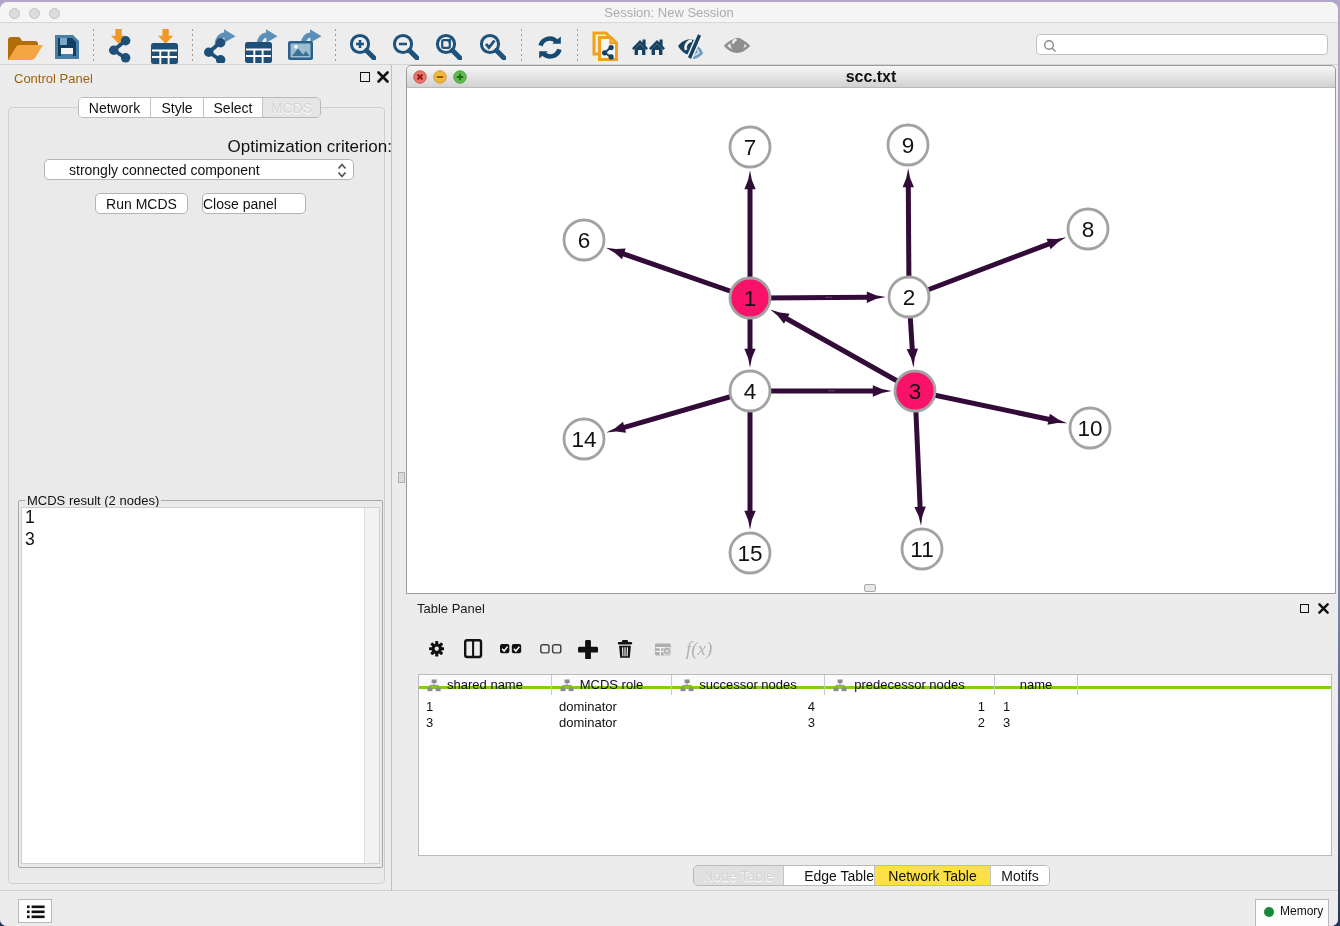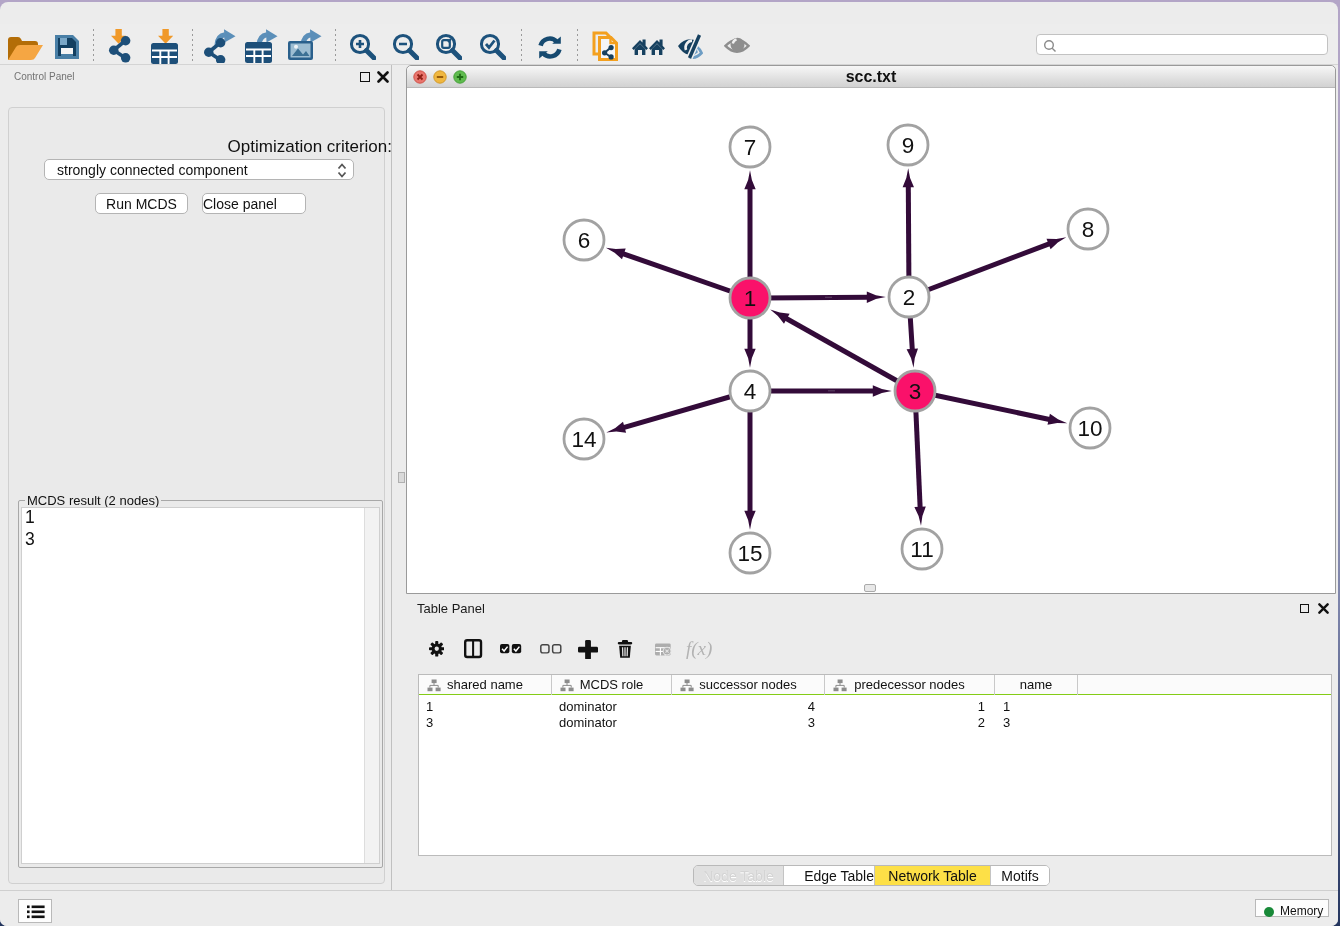--- a/index.html
+++ b/index.html
@@ -1,19 +1,25 @@
 <!DOCTYPE html>
 <html><head><meta charset="utf-8"><style>
 * { margin:0; padding:0; box-sizing:border-box; }
 html,body { width:1340px; height:926px; overflow:hidden; }
 body { font-family:"Liberation Sans", sans-serif; background:linear-gradient(180deg,#b3a5c7 0%,#a9a2c2 30%,#7e85ab 65%,#32416b 95%,#23355e 100%); }
 .abs { position:absolute; }
 #win { position:absolute; left:0; top:2px; width:1338px; height:924px; background:#ececec; border-radius:8px 8px 7px 7px; overflow:hidden; }
 </style></head><body>
 <div id="win">
+<div class="abs" style="left:0;top:0;width:1338px;height:21px;background:#f5f5f5;border-bottom:1px solid #d8d8d8;">
+<div class="abs" style="left:8.5px;top:5.5px;width:11px;height:11px;border-radius:50%;background:#dcdcdc;border:1px solid #c3c3c3;"></div>
+<div class="abs" style="left:28.5px;top:5.5px;width:11px;height:11px;border-radius:50%;background:#dcdcdc;border:1px solid #c3c3c3;"></div>
+<div class="abs" style="left:48.5px;top:5.5px;width:11px;height:11px;border-radius:50%;background:#dcdcdc;border:1px solid #c3c3c3;"></div>
+<div style="text-align:center;font-size:13px;color:#ababab;line-height:21px;">Session: New Session</div>
+</div>
 <div class="abs" style="left:0;top:22px;width:1338px;height:41px;background:#ededed;border-bottom:1px solid #d4d4d4;">
 <svg style="position:absolute;left:5px;top:8px" width="40" height="30" viewBox="0 0 40 30" preserveAspectRatio="none">
         <path d="M3 28 L3 8 Q3 5 6 5 L13 5 Q15 5 16 7 L17 9 L30 9 Q33 9 33 12 L33 17 Z" fill="#b36d07"></path>
         <path d="M3 28 L11 15 Q12 13 15 13 L38 13 L30 26 Q29 28 26 28 Z" fill="#f5a643"></path>
       </svg>
 <svg style="position:absolute;left:53px;top:9px" width="28" height="28" viewBox="0 0 28 28" preserveAspectRatio="none">
         <path d="M2 2 L20 2 L26 8 L26 26 L2 26 Z" fill="#497fa6"></path>
         <path d="M5 5 L19 5 L23 9 L23 23 L5 23 Z" fill="#123f61"></path>
         <rect x="7" y="5" width="7" height="7" fill="#7aa7c7"></rect>
         <rect x="15" y="6" width="4" height="6" fill="#123f61"></rect>
@@ -157,29 +163,35 @@
         <path d="M8.8 6.5 A 5.6 5.6 0 0 1 12.5 2.4" stroke="#f0f0f0" stroke-width="2.4" fill="none"></path>
       </svg>
 <div class="abs" style="left:1036px;top:10px;width:292px;height:21px;background:#fff;border:1px solid #c2c2c2;border-radius:4px;">
 <svg style="position:absolute;left:6px;top:4px" width="14" height="14" viewBox="0 0 14 14">
           <circle cx="6" cy="6" r="4.3" stroke="#8a8a8a" stroke-width="1.4" fill="none"></circle>
           <line x1="9.2" y1="9.2" x2="12.5" y2="12.5" stroke="#8a8a8a" stroke-width="1.4"></line>
         </svg>
 </div>
 </div>
 <div class="abs" style="left:0;top:63px;width:392px;height:825px;background:#ececec;border-right:1px solid #c0c0c0;">
-<div class="abs" style="left:14px;top:6px;font-size:10px;color:#737373;">Control Panel</div>
+<div class="abs" style="left:14px;top:6px;font-size:13px;color:#a16207;">Control Panel</div>
 <div class="abs" style="left:360px;top:7px;width:10px;height:10px;border:1.5px solid #111;"></div>
 <svg class="abs" style="left:377px;top:6px" width="12" height="12" viewBox="0 0 12 12">
         <path d="M1.5 1.5 L10.5 10.5 M10.5 1.5 L1.5 10.5" stroke="#111" stroke-width="2.6" stroke-linecap="round"></path>
       </svg>
 <div class="abs" style="left:8px;top:42px;width:377px;height:777px;background:#eaeaea;border:1px solid #d0d0d0;border-radius:4px;"></div>
+<div class="abs" style="left:78px;top:32px;height:21px;display:flex;border:1px solid #b9b9b9;border-radius:5px;overflow:hidden;font-size:14px;">
+<div style="width:72px;background:#fff;border-right:1px solid #c4c4c4;text-align:center;line-height:20px;color:#111;">Network</div>
+<div style="width:53px;background:#fff;border-right:1px solid #c4c4c4;text-align:center;line-height:20px;color:#111;">Style</div>
+<div style="width:59px;background:#fff;border-right:1px solid #c4c4c4;text-align:center;line-height:20px;color:#111;">Select</div>
+<div style="width:57px;background:#e6e6e6;text-align:center;line-height:20px;color:#d4d4d4;text-shadow:0 1px 0 #fff;">MCDS</div>
+</div>
 <div class="abs" style="left:0;top:72px;width:392px;text-align:right;font-size:17px;color:#111;">Optimization criterion:</div>
 <div class="abs" style="left:44px;top:94px;width:310px;height:21px;background:#fff;border:1px solid #b4b4b4;border-radius:5px;">
-<div style="position:absolute;left:12px;top:0;font-size:14px;line-height:20px;color:#111;">strongly connected component</div>
+<div style="position:absolute;left:24px;top:0;font-size:14px;line-height:20px;color:#111;">strongly connected component</div>
 <svg style="position:absolute;right:6px;top:3px" width="10" height="15" viewBox="0 0 10 15">
           <path d="M1.5 5.5 L5 1.5 L8.5 5.5 M1.5 9.5 L5 13.5 L8.5 9.5" stroke="#555" stroke-width="1.8" fill="none"></path>
         </svg>
 </div>
 <div class="abs" style="left:95px;top:128px;width:93px;height:21px;background:#fff;border:1px solid #b4b4b4;border-radius:5px;text-align:center;font-size:14px;line-height:20px;color:#111;">Run MCDS</div>
 <div class="abs" style="left:202px;top:128px;width:104px;height:21px;background:#fff;border:1px solid #b4b4b4;border-radius:5px;text-align:left;font-size:14px;line-height:20px;color:#111;">Close panel</div>
 <div class="abs" style="left:18px;top:435px;width:365px;height:368px;border:1px solid #a8a8a8;border-radius:2px;">
 <div style="position:absolute;left:6px;top:-8px;background:#eaeaea;padding:0 2px;font-size:13px;color:#111;">MCDS result (2 nodes)</div>
 <div style="position:absolute;left:2px;top:6px;width:359px;height:357px;background:#fff;border:1px solid #cfcfcf;">
 <div style="position:absolute;left:3px;top:-1px;font-size:17.5px;line-height:21.5px;color:#111;">1<br>3</div>
@@ -319,21 +331,21 @@
             <line x1="1" y1="14" x2="26" y2="14"></line>
             <line x1="9.3" y1="7.5" x2="9.3" y2="21"></line>
             <line x1="17.6" y1="7.5" x2="17.6" y2="21"></line>
           </g>
         </g>
         <circle cx="17" cy="13" r="5.6" fill="#adadad" stroke="#e4e4e4" stroke-width="1.4"></circle>
         <path d="M14.8 10.8 L19.2 15.2 M19.2 10.8 L14.8 15.2" stroke="#e4e4e4" stroke-width="1.6"></path>
       </svg>
 <div class="abs" style="left:280px;top:41px;font-size:19px;font-style:italic;font-family:'Liberation Serif',serif;color:#b3b3b3;">f(x)</div>
 <div class="abs" style="left:12px;top:77px;width:914px;height:182px;background:#fff;border:1px solid #bbb;">
-<div style="position:absolute;left:0;top:0;width:100%;height:20px;background:#fbfbfb;border-bottom:1px solid #84cc16;font-size:13px;color:#111;">
+<div style="position:absolute;left:0;top:0;width:100%;height:14px;background:#fbfbfb;border-bottom:3px solid #84cc16;font-size:13px;color:#111;">
 <div style="position:absolute;left:0px;top:0;width:133px;height:20px;border-right:1px solid #c9c9c9;text-align:center;line-height:19px;">shared name</div>
 <svg style="position:absolute;left:8px;top:4px" width="14" height="13" viewBox="0 0 14 13" preserveAspectRatio="none">
             <rect x="4.6" y="0.5" width="5" height="3.6" fill="#8c8c8c"></rect>
             <rect x="0.5" y="8.6" width="5" height="3.6" fill="#8c8c8c"></rect>
             <rect x="8.6" y="8.6" width="5" height="3.6" fill="#8c8c8c"></rect>
             <path d="M7 4 L7 6.4 M2.9 8.6 L2.9 6.4 L11.2 6.4 L11.2 8.6" stroke="#8c8c8c" stroke-width="1" fill="none"></path>
           </svg>
 <div style="position:absolute;left:133px;top:0;width:120px;height:20px;border-right:1px solid #c9c9c9;text-align:center;line-height:19px;">MCDS role</div>
 <svg style="position:absolute;left:141px;top:4px" width="14" height="13" viewBox="0 0 14 13" preserveAspectRatio="none">
             <rect x="4.6" y="0.5" width="5" height="3.6" fill="#8c8c8c"></rect>
@@ -381,17 +393,17 @@
 <g fill="#111">
             <rect x="0" y="0.5" width="2.6" height="2.6"></rect>
             <rect x="0" y="5.5" width="2.6" height="2.6"></rect>
             <rect x="0" y="10.5" width="2.6" height="2.6"></rect>
 <rect x="4.6" y="0.5" width="13" height="2.6"></rect>
             <rect x="4.6" y="5.5" width="13" height="2.6"></rect>
             <rect x="4.6" y="10.5" width="13" height="2.6"></rect>
           </g>
         </svg>
 </div>
-<div style="position:absolute;left:1255px;top:8px;width:74px;height:18px;background:#fdfdfd;border:1px solid #b9b9b9;padding-left:20px;">
+<div style="position:absolute;left:1255px;top:8px;width:74px;height:28px;background:#fdfdfd;border:1px solid #b9b9b9;padding-left:20px;">
 <div style="position:absolute;left:8px;top:7px;width:10px;height:10px;border-radius:50%;background:#188938;"></div>
 <div style="position:absolute;left:24px;top:0;font-size:12px;line-height:23px;color:#111;">Memory</div>
 </div>
 </div>
 </div>
 </body></html>

